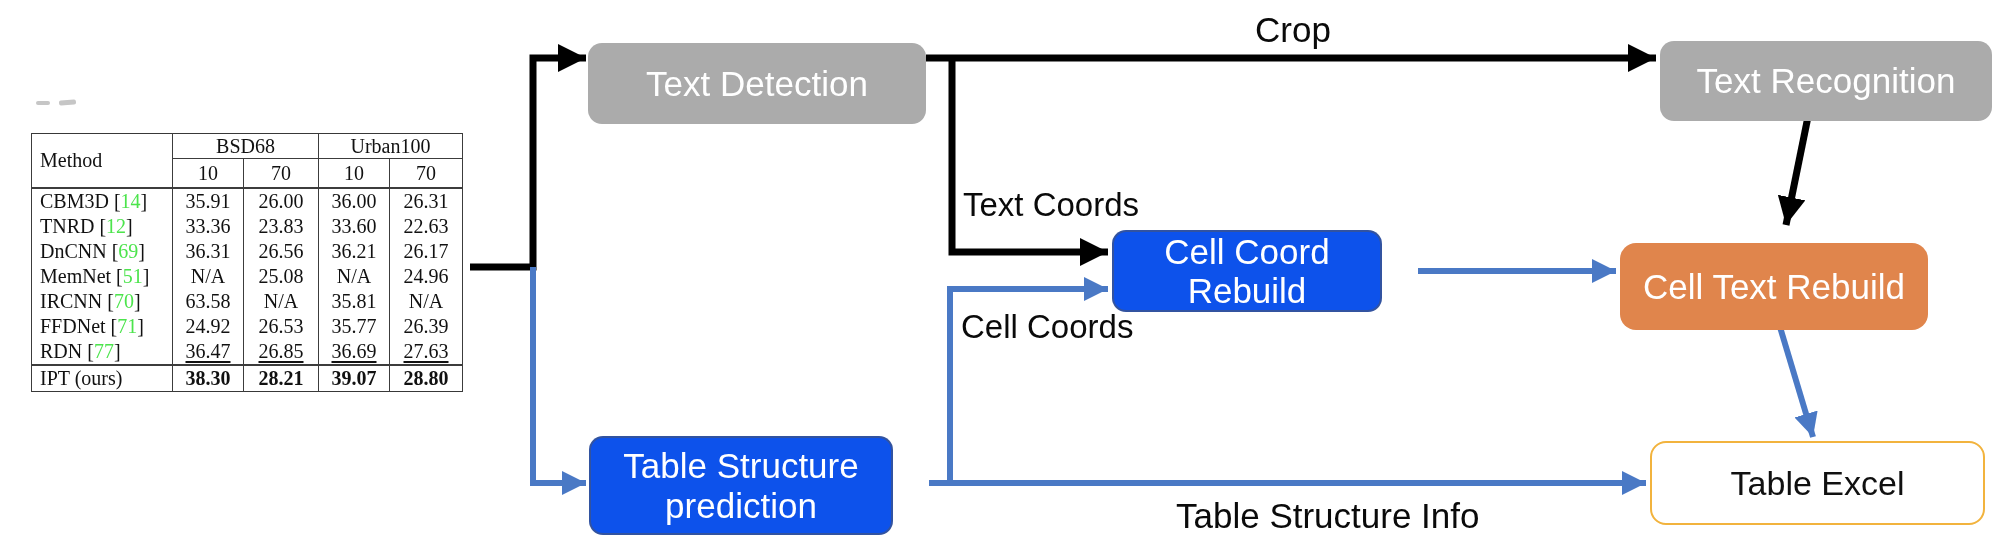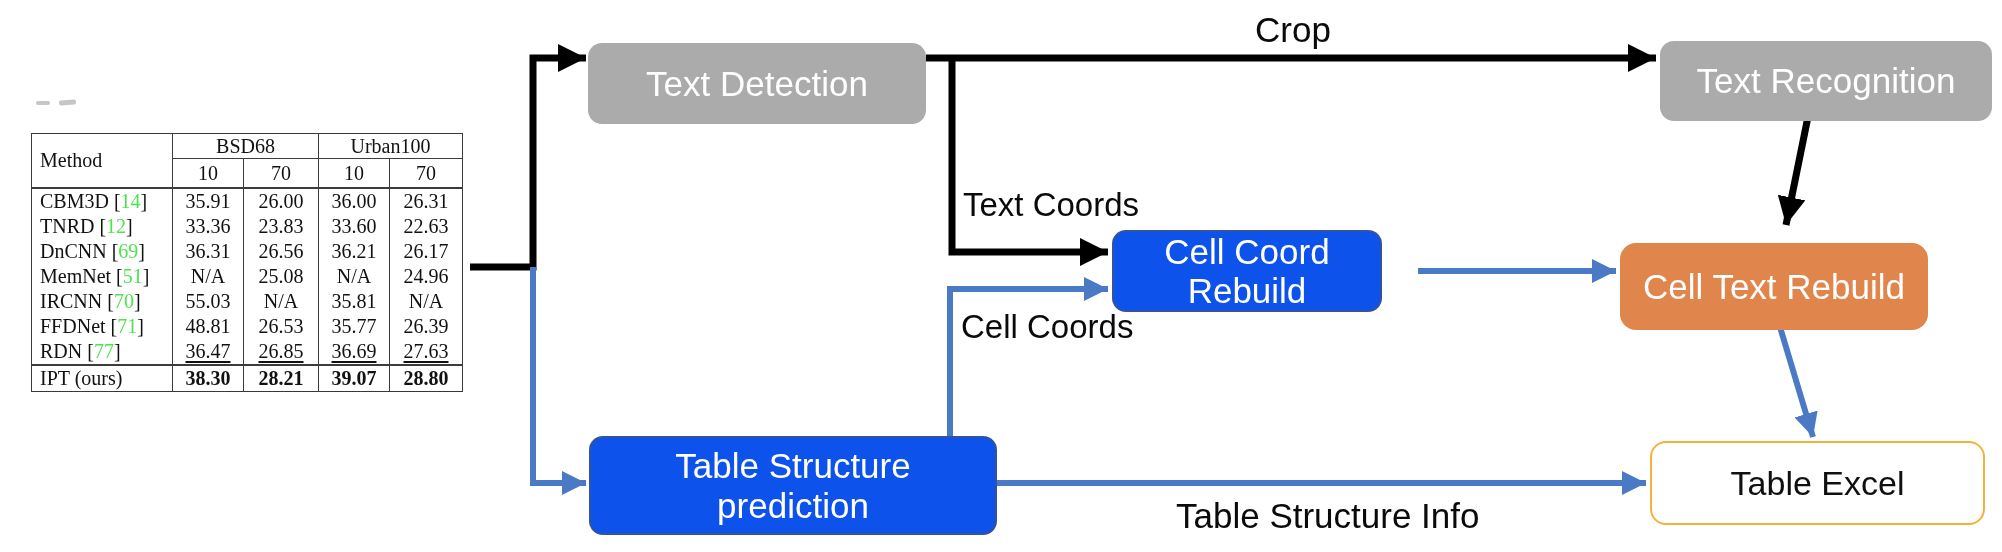--- a/index.html
+++ b/index.html
@@ -114,28 +114,28 @@
         </tr>
         <tr class="normal">
           <td class="method">MemNet [<span class="cite">51</span>]</td>
           <td class="val">N/A</td>
           <td class="val">25.08</td>
           <td class="val">N/A</td>
           <td class="val">24.96</td>
         </tr>
         <tr class="normal">
           <td class="method">IRCNN [<span class="cite">70</span>]</td>
-          <td class="val">55.03</td>
+          <td class="val">63.58</td>
           <td class="val">N/A</td>
           <td class="val">35.81</td>
           <td class="val">N/A</td>
         </tr>
         <tr class="normal">
           <td class="method">FFDNet [<span class="cite">71</span>]</td>
-          <td class="val">48.81</td>
+          <td class="val">24.92</td>
           <td class="val">26.53</td>
           <td class="val">35.77</td>
           <td class="val">26.39</td>
         </tr>
         <tr class="underline">
           <td class="method">RDN [<span class="cite">77</span>]</td>
           <td class="val">36.47</td>
           <td class="val">26.85</td>
           <td class="val">36.69</td>
           <td class="val">27.63</td>
@@ -188,21 +188,21 @@
   </div>
 
   <div class="box blue" style="left: 1112px; top: 230px; width: 270px; height: 82px; background: rgb(13, 82, 235);">
     <span>Cell Coord Rebuild</span>
   </div>
 
   <div class="box orange" style="left: 1620px; top: 229px; width: 308px; height: 87px; background: rgb(224, 133, 76);">
     <span>Cell Text Rebuild</span>
   </div>
 
-  <div class="box blue" style="left: 589px; top: 436px; width: 408px; height: 99px; background: rgb(13, 82, 235);">
+  <div class="box blue" style="left: 589px; top: 436px; width: 304px; height: 99px; background: rgb(13, 82, 235);">
     <span>
       <span>Table Structure</span><br>
       <span>prediction</span>
     </span>
   </div>
 
   <div class="box excel" style="left: 1650px; top: 441px; width: 335px; height: 84px; border-color: rgb(242, 179, 61);">
     <span>Table Excel</span>
   </div>
 

